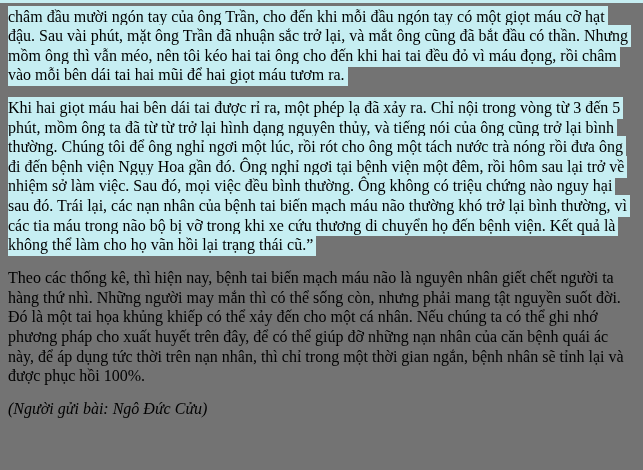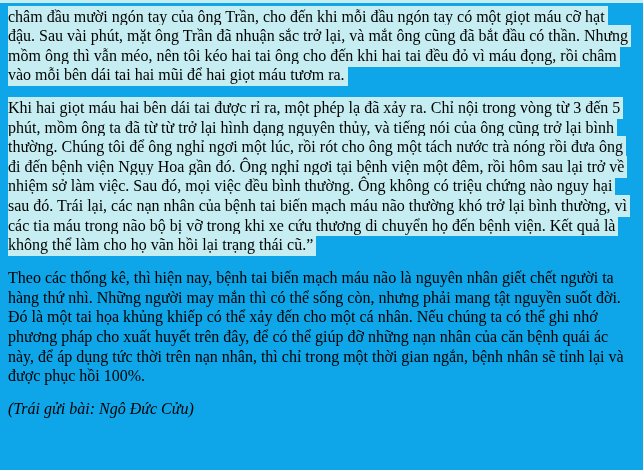--- a/index.html
+++ b/index.html
@@ -4,21 +4,21 @@
 <style>
   :root { --hl: #c6eef2; }
   html, body { margin: 0; padding: 0; background: #ffffff; }
   .page {
     position: relative;
     width: 643px;
     height: 470px;
     box-sizing: border-box;
     padding: 7px 13px 14px 8px;
     overflow: hidden;
-    background: #0ea5e9;
+    background: #737373;
     font-family: "Liberation Serif", "DejaVu Serif", serif;
     font-size: 16px;
     line-height: 19.6px;
     color: #000000;
   }
   .sliver {
     position: absolute;
     top: 0; left: 0;
     width: 100%; height: 3px;
     background: var(--hl);
@@ -38,14 +38,14 @@
 <div class="page">
   <div class="sliver"></div>
 
   <p><span class="para-span hl">châm đầu mười ngón tay của ông Trần, cho đến khi mỗi đầu ngón tay có một giọt máu cỡ hạt đậu. Sau vài phút, mặt ông Trần đã nhuận sắc trở lại, và mắt ông cũng đã bắt đầu có thần. Nhưng mồm ông thì vẫn méo, nên tôi kéo hai tai ông cho đến khi hai tai đều đỏ vì máu đọng, rồi châm vào mỗi bên dái tai hai mũi để hai giọt máu tươm ra.</span></p>
 
   <p><span class="para-span hl">Khi hai giọt máu hai bên dái tai được rỉ ra, một phép lạ đã xảy ra. Chỉ nội trong vòng từ 3 đến 5 phút, mồm ông ta đã từ từ trở lại hình dạng nguyên thủy, và tiếng nói của ông cũng trở lại bình thường. Chúng tôi để ông nghỉ ngơi một lúc, rồi rót cho ông một tách nước trà nóng rồi đưa ông đi đến bệnh viện Ngụy Hoa gần đó. Ông nghỉ ngơi tại bệnh viện một đêm, rồi hôm sau lại trở về nhiệm sở làm việc. Sau đó, mọi việc đều bình thường. Ông không có triệu chứng nào nguy hại sau đó. Trái lại, các nạn nhân của bệnh tai biến mạch máu não thường khó trở lại bình thường, vì các tia máu trong não bộ bị vỡ trong khi xe cứu thương di chuyển họ đến bệnh viện. Kết quả là không thể làm cho họ vãn hồi lại trạng thái cũ.”</span></p>
 
   <p><span class="para-span">Theo các thống kê, thì hiện nay, bệnh tai biến mạch máu não là nguyên nhân giết chết người ta hàng thứ nhì. Những người may mắn thì có thể sống còn, nhưng phải mang tật nguyền suốt đời. Đó là một tai họa khủng khiếp có thể xảy đến cho một cá nhân. Nếu chúng ta có thể ghi nhớ phương pháp cho xuất huyết trên đây, để có thể giúp đỡ những nạn nhân của căn bệnh quái ác này, để áp dụng tức thời trên nạn nhân, thì chỉ trong một thời gian ngắn, bệnh nhân sẽ tỉnh lại và được phục hồi 100%.</span></p>
 
 
-  <p class="author"><span>(Trái gửi bài: Ngô Đức Cửu)</span></p>
+  <p class="author"><span>(Người gửi bài: Ngô Đức Cửu)</span></p>
 </div>
 
 </body></html>

